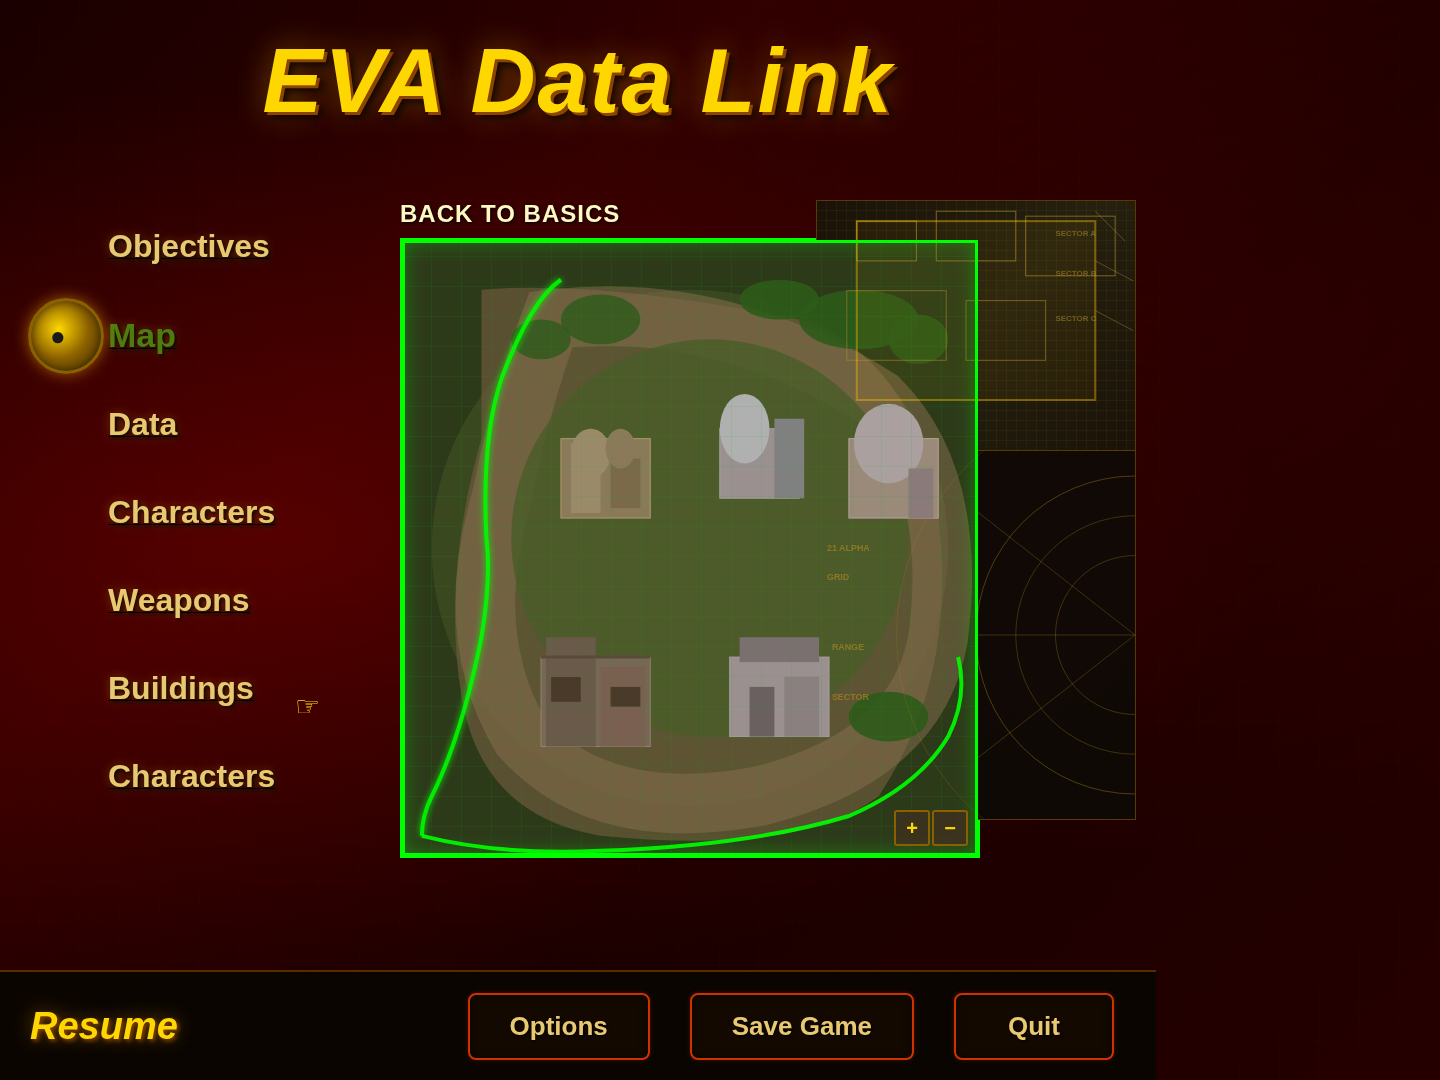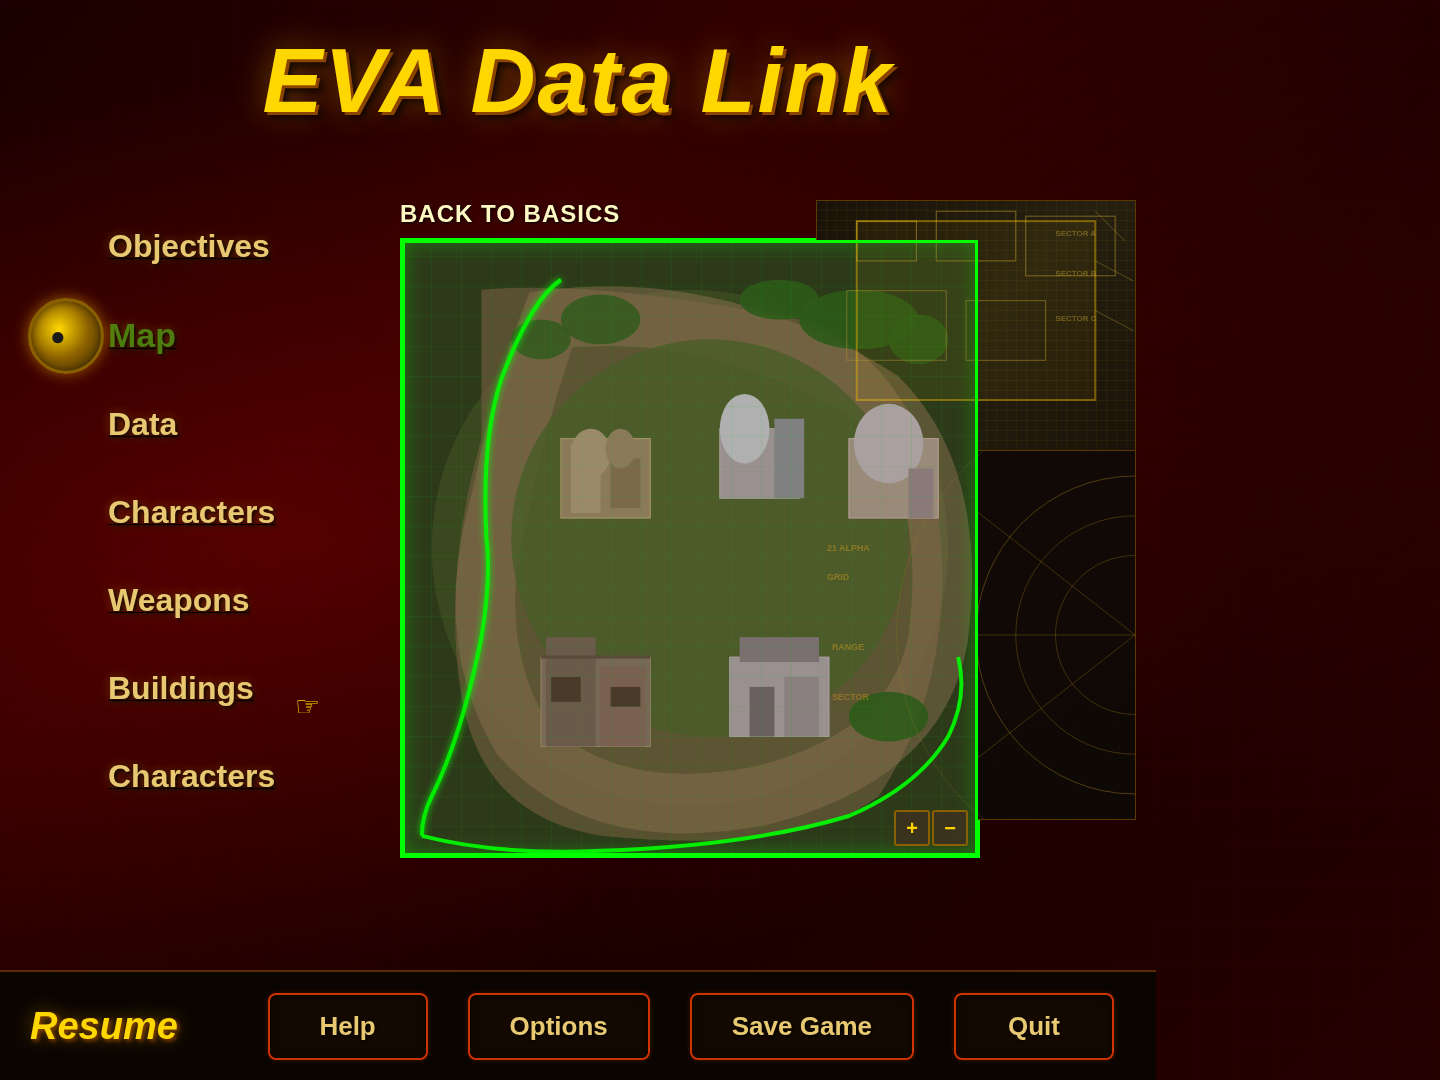--- a/index.html
+++ b/index.html
@@ -485,21 +485,20 @@
         </div>
       </div>
 
     </div>
   </div>
 
   <div class="bottom-bar">
 
     <div class="resume-btn">Resume</div>
 
-    <button class="action-btn">Help</button>
 
 
     <button class="action-btn">Options</button>
 
     <button class="action-btn">Save Game</button>
 
     <button class="action-btn">Quit</button>
 
   </div>
 

